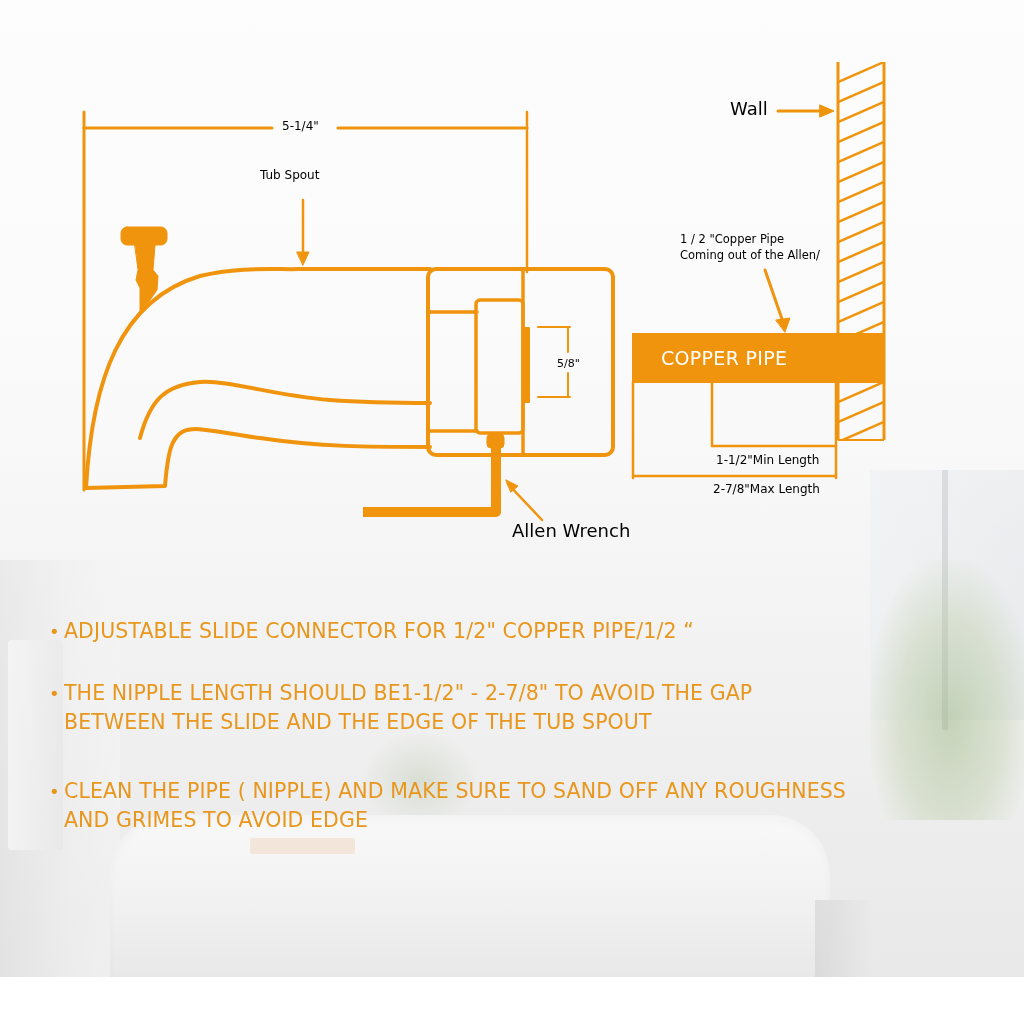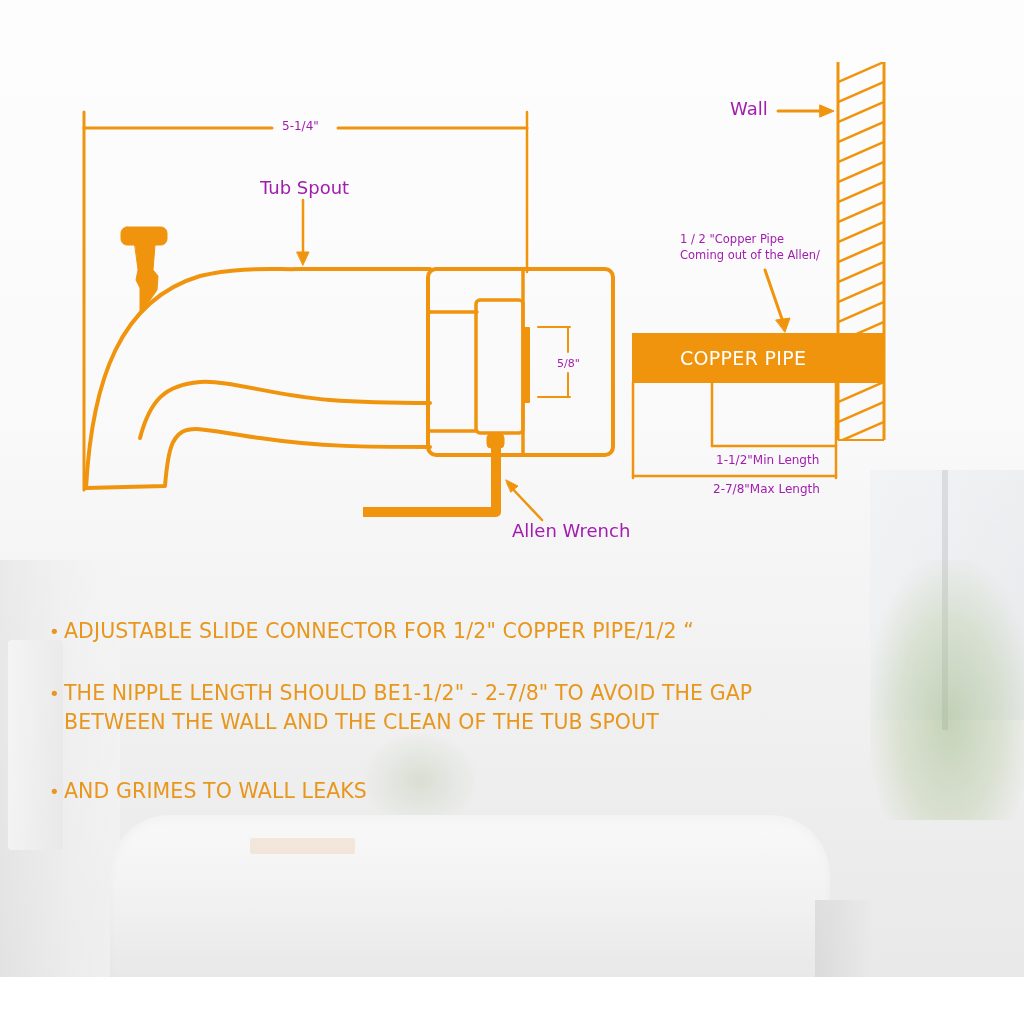--- a/index.html
+++ b/index.html
@@ -54,30 +54,30 @@
     position: absolute; left: 815px; top: 900px; width: 60px; height: 77px;
     background: linear-gradient(90deg, #cfcfcf, #e8e8e8); opacity: 0.7;
   }
   .bg-white-wash {
     position: absolute; left: 0; top: 0; width: 1024px; height: 977px;
     background: linear-gradient(180deg, rgba(255,255,255,0.55) 0%, rgba(255,255,255,0.25) 60%, rgba(255,255,255,0.1) 100%);
   }
 
   .diagram { position: absolute; left: 0; top: 0; width: 1024px; height: 560px; }
   .lbl {
-    position: absolute; color: #a21caf; white-space: nowrap;
+    position: absolute; color: #000000; white-space: nowrap;
     font-family: "DejaVu Sans", "Liberation Sans", sans-serif;
   }
   .dim-top { left: 282px; top: 119px; font-size: 12px; background: transparent; }
-  .tub-spout-lbl { left: 260px; top: 177px; font-size: 18px; }
+  .tub-spout-lbl { left: 260px; top: 168px; font-size: 12px; }
   .wall-lbl { left: 730px; top: 98px; font-size: 18px; }
   .pipe-note { left: 680px; top: 231px; font-size: 11.5px; line-height: 16px; }
   .copper-pipe-lbl {
     left: 632px; top: 333px; width: 250px; height: 50px; line-height: 50px;
-    color: #ffffff; font-size: 19px; text-align: left; padding-left: 48px; box-sizing: border-box;
+    color: #ffffff; font-size: 19px; text-align: left; padding-left: 29px; box-sizing: border-box;
     letter-spacing: 0.3px;
   }
   .min-len { left: 716px; top: 453px; font-size: 12px; }
   .max-len { left: 713px; top: 482px; font-size: 12px; }
   .five-eighths { left: 557px; top: 357px; font-size: 11px; }
   .allen-lbl { left: 512px; top: 520px; font-size: 18px; }
 
   .bullets { position: absolute; left: 0; top: 0; }
   .bullet {
     position: absolute; color: #e8961c; font-size: 20.5px; line-height: 29px;
@@ -209,19 +209,20 @@
 </div>
 
 <div class="bullets">
   <div class="bullet b1">
     <span class="dot">•</span>
     <div>ADJUSTABLE SLIDE CONNECTOR FOR 1/2" COPPER PIPE/1/2  “</div>
   </div>
   <div class="bullet b2">
     <span class="dot">•</span>
     <div>THE NIPPLE LENGTH SHOULD BE1-1/2" - 2-7/8" TO AVOID THE GAP</div>
-    <div>BETWEEN THE WALL  AND THE CLEAN OF THE TUB SPOUT</div>
+    <div>BETWEEN THE SLIDE  AND THE EDGE OF THE TUB SPOUT</div>
   </div>
   <div class="bullet b3">
     <span class="dot">•</span>
-    <div>AND GRIMES TO WALL LEAKS</div>
+    <div>CLEAN THE PIPE ( NIPPLE) AND MAKE SURE TO SAND OFF ANY ROUGHNESS</div>
+    <div>AND GRIMES TO AVOID EDGE</div>
   </div>
 </div>
 
 </body></html>

